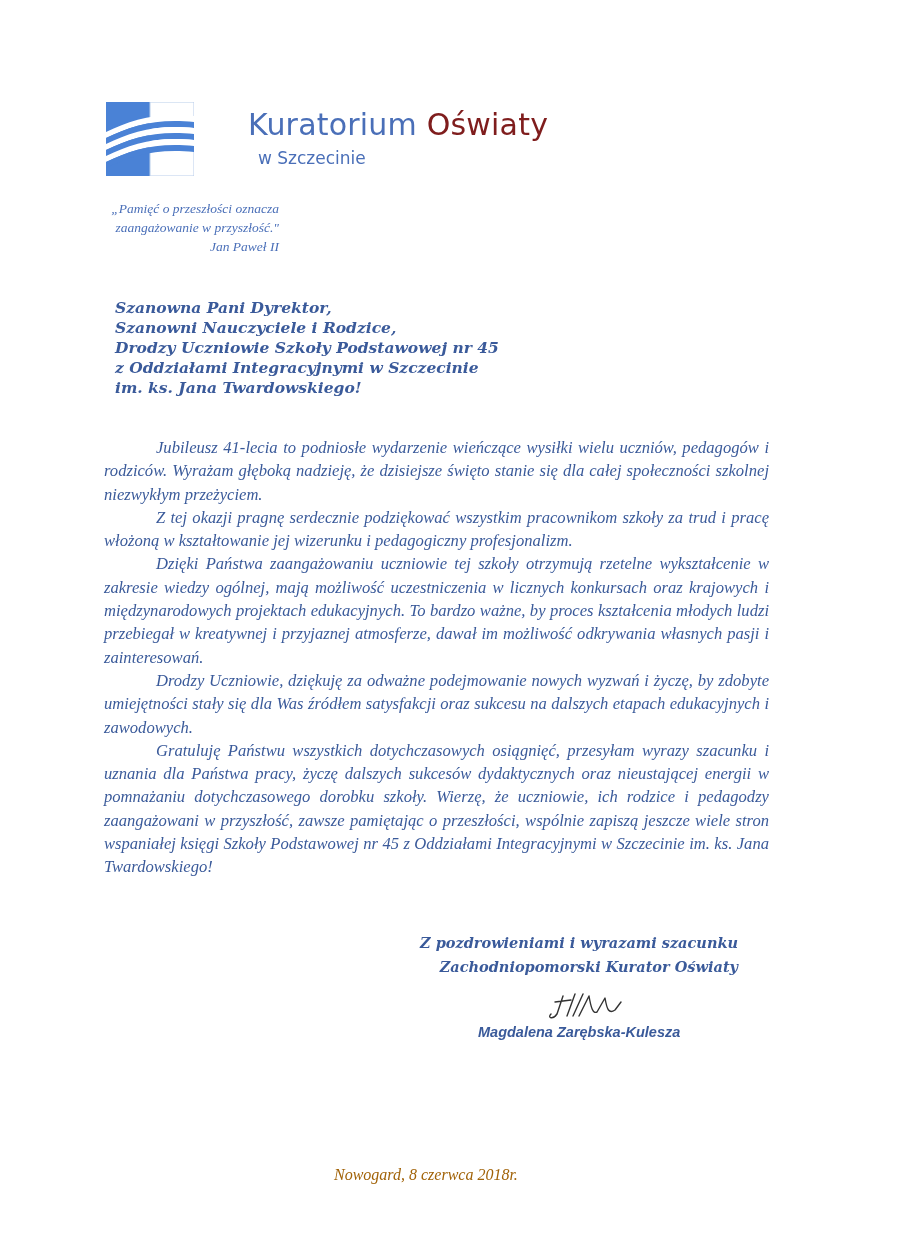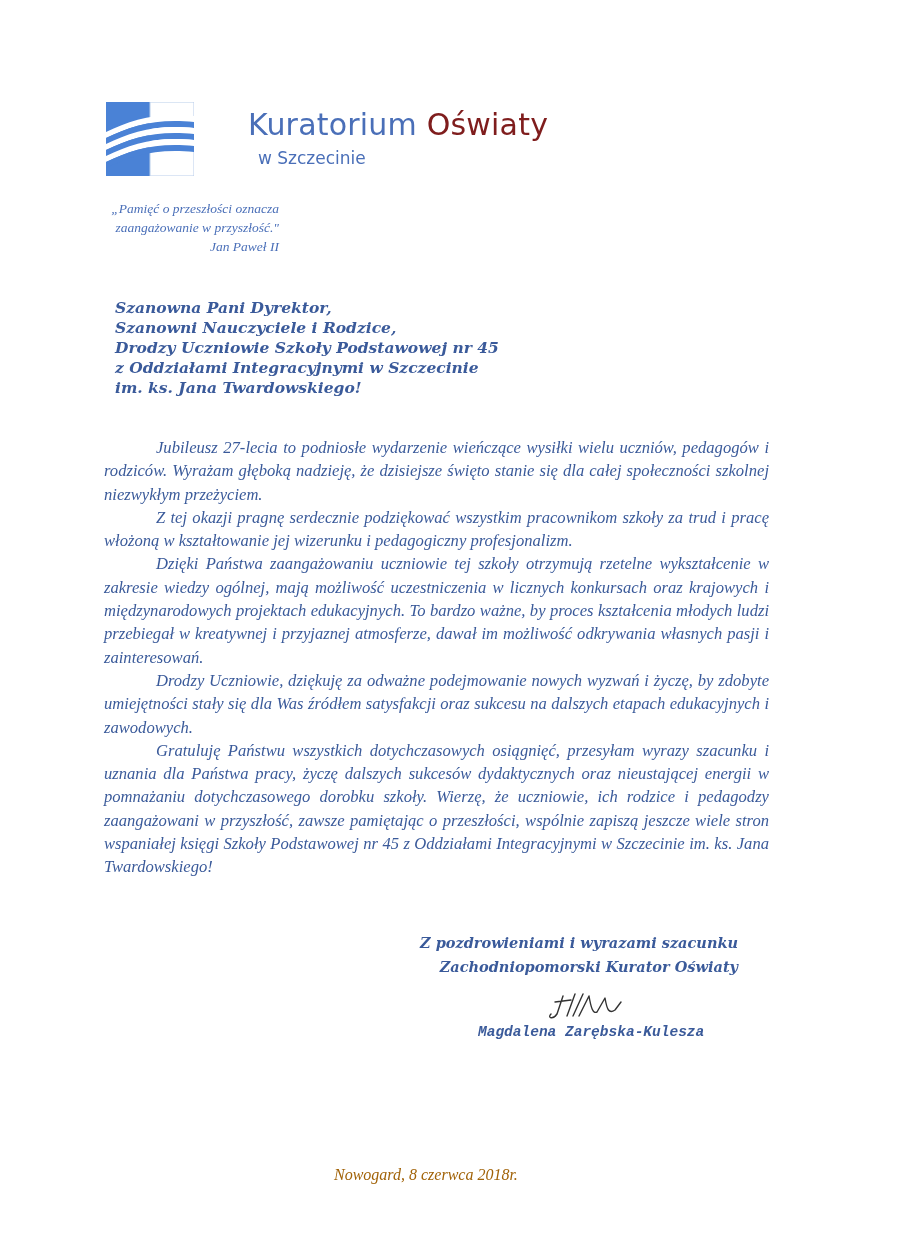--- a/index.html
+++ b/index.html
@@ -19,21 +19,21 @@
 
     .salutation { position: absolute; left: 104px; top: 298px; font-family: "DejaVu Serif", serif; font-style: italic; font-weight: bold; font-size: 15.5px; line-height: 20px; color: #3a5a9a; margin-left: 11px; }
     .salutation div { white-space: nowrap; }
 
     .body-text { position: absolute; left: 104px; top: 436px; width: 665px; font-family: "Liberation Serif", serif; font-style: italic; font-size: 16.6px; line-height: 23.3px; color: #3a5a9a; }
     .body-text p { margin: 0; text-align: justify; text-indent: 52px; }
 
     .closing { position: absolute; left: 420px; top: 931px; font-family: "DejaVu Serif", serif; font-style: italic; font-weight: bold; font-size: 14.5px; line-height: 24px; color: #3a5a9a; white-space: nowrap; }
     .closing .l2 { padding-left: 14px; text-align: right; }
     .signature { position: absolute; left: 545px; top: 988px; width: 86px; height: 34px; }
-    .signer { position: absolute; left: 478px; top: 1024px; font-family: Liberation Mono, monospace; font-style: italic; font-weight: bold; font-size: 14.5px; color: #3a5a9a; white-space: nowrap; }
+    .signer { position: absolute; left: 478px; top: 1024px; font-family: Liberation Sans, sans-serif; font-style: italic; font-weight: bold; font-size: 14.5px; color: #3a5a9a; white-space: nowrap; }
 
     .place-date { position: absolute; left: 334px; top: 1166px; font-family: "Liberation Serif", serif; font-style: italic; font-size: 16px; color: #a16207; }
   </style>
 </head>
 <body>
 
 <svg class="logo-mark" viewBox="0 0 88 74">
   <rect x="0" y="0" width="44" height="74" fill="#4a82d6"></rect>
   <rect x="44" y="0" width="44" height="74" fill="#ffffff" stroke="#b8cdea" stroke-width="1"></rect>
   <path d="M0 30 C25 18,50 10,88 14 L88 20 C50 16,25 24,0 36 Z" fill="#ffffff"></path>
@@ -57,21 +57,21 @@
 
 <div class="salutation">
   <div>Szanowna Pani Dyrektor,</div>
   <div>Szanowni Nauczyciele i Rodzice,</div>
   <div>Drodzy Uczniowie Szkoły Podstawowej nr 45</div>
   <div>z Oddziałami Integracyjnymi w Szczecinie</div>
   <div>im. ks. Jana Twardowskiego!</div>
 </div>
 
 <div class="body-text">
-  <p>Jubileusz 27-lecia to podniosłe wydarzenie wieńczące wysiłki wielu uczniów, pedagogów i rodziców. Wyrażam głęboką nadzieję, że dzisiejsze święto stanie się dla całej społeczności szkolnej niezwykłym przeżyciem.</p>
+  <p>Jubileusz 41-lecia to podniosłe wydarzenie wieńczące wysiłki wielu uczniów, pedagogów i rodziców. Wyrażam głęboką nadzieję, że dzisiejsze święto stanie się dla całej społeczności szkolnej niezwykłym przeżyciem.</p>
   <p>Z tej okazji pragnę serdecznie podziękować wszystkim pracownikom szkoły za trud i pracę włożoną w kształtowanie jej wizerunku i pedagogiczny profesjonalizm.</p>
   <p>Dzięki Państwa zaangażowaniu uczniowie tej szkoły otrzymują rzetelne wykształcenie w zakresie wiedzy ogólnej, mają możliwość uczestniczenia w licznych konkursach oraz krajowych i międzynarodowych projektach edukacyjnych. To bardzo ważne, by proces kształcenia młodych ludzi przebiegał w kreatywnej i przyjaznej atmosferze, dawał im możliwość odkrywania własnych pasji i zainteresowań.</p>
   <p>Drodzy Uczniowie, dziękuję za odważne podejmowanie nowych wyzwań i życzę, by zdobyte umiejętności stały się dla Was źródłem satysfakcji oraz sukcesu na dalszych etapach edukacyjnych i zawodowych.</p>
   <p>Gratuluję Państwu wszystkich dotychczasowych osiągnięć, przesyłam wyrazy szacunku i uznania dla Państwa pracy, życzę dalszych sukcesów dydaktycznych oraz nieustającej energii w pomnażaniu dotychczasowego dorobku szkoły. Wierzę, że uczniowie, ich rodzice i pedagodzy zaangażowani w przyszłość, zawsze pamiętając o przeszłości, wspólnie zapiszą jeszcze wiele stron wspaniałej księgi Szkoły Podstawowej nr 45 z Oddziałami Integracyjnymi w Szczecinie im. ks. Jana Twardowskiego!</p>
 </div>
 
 <div class="closing">
   <div>Z pozdrowieniami i wyrazami szacunku</div>
   <div class="l2">Zachodniopomorski Kurator Oświaty</div>
 </div>

